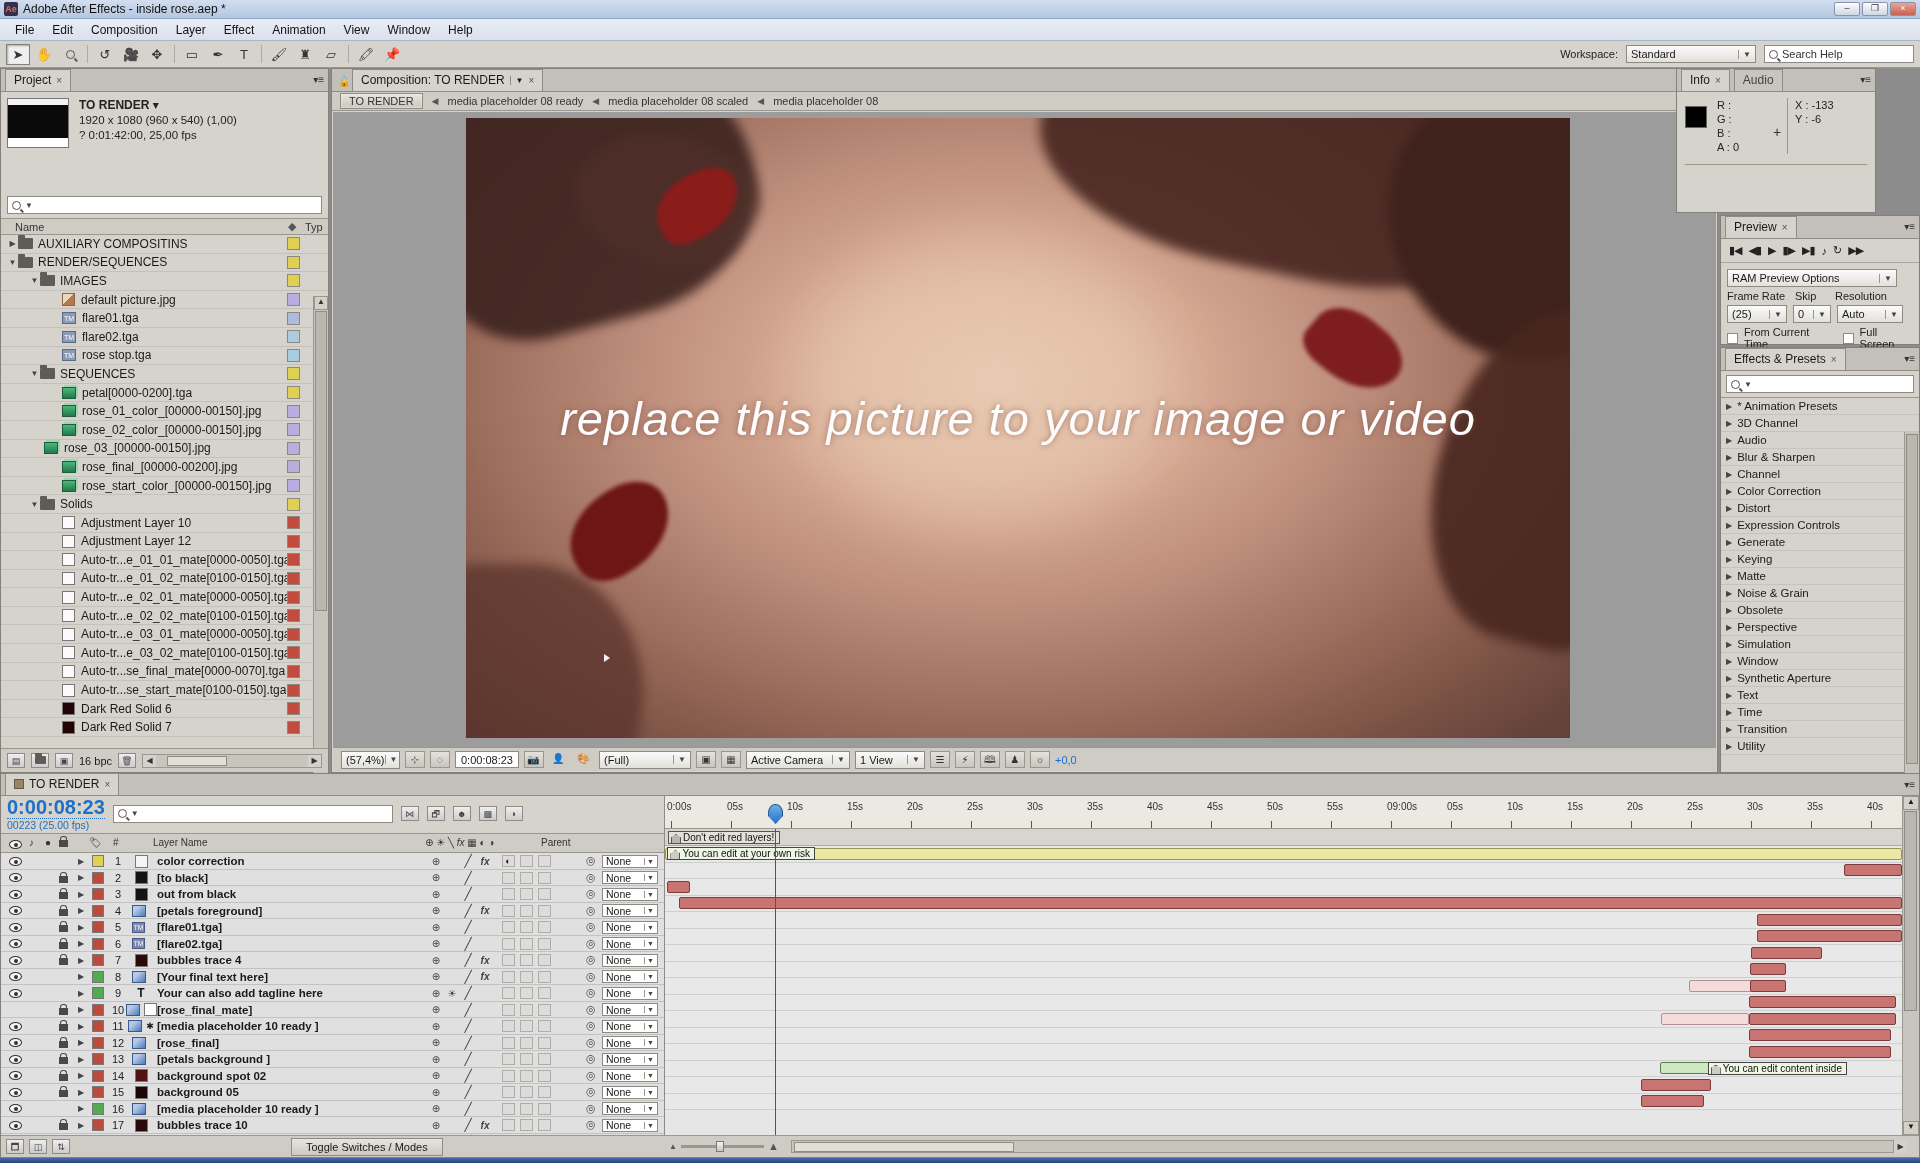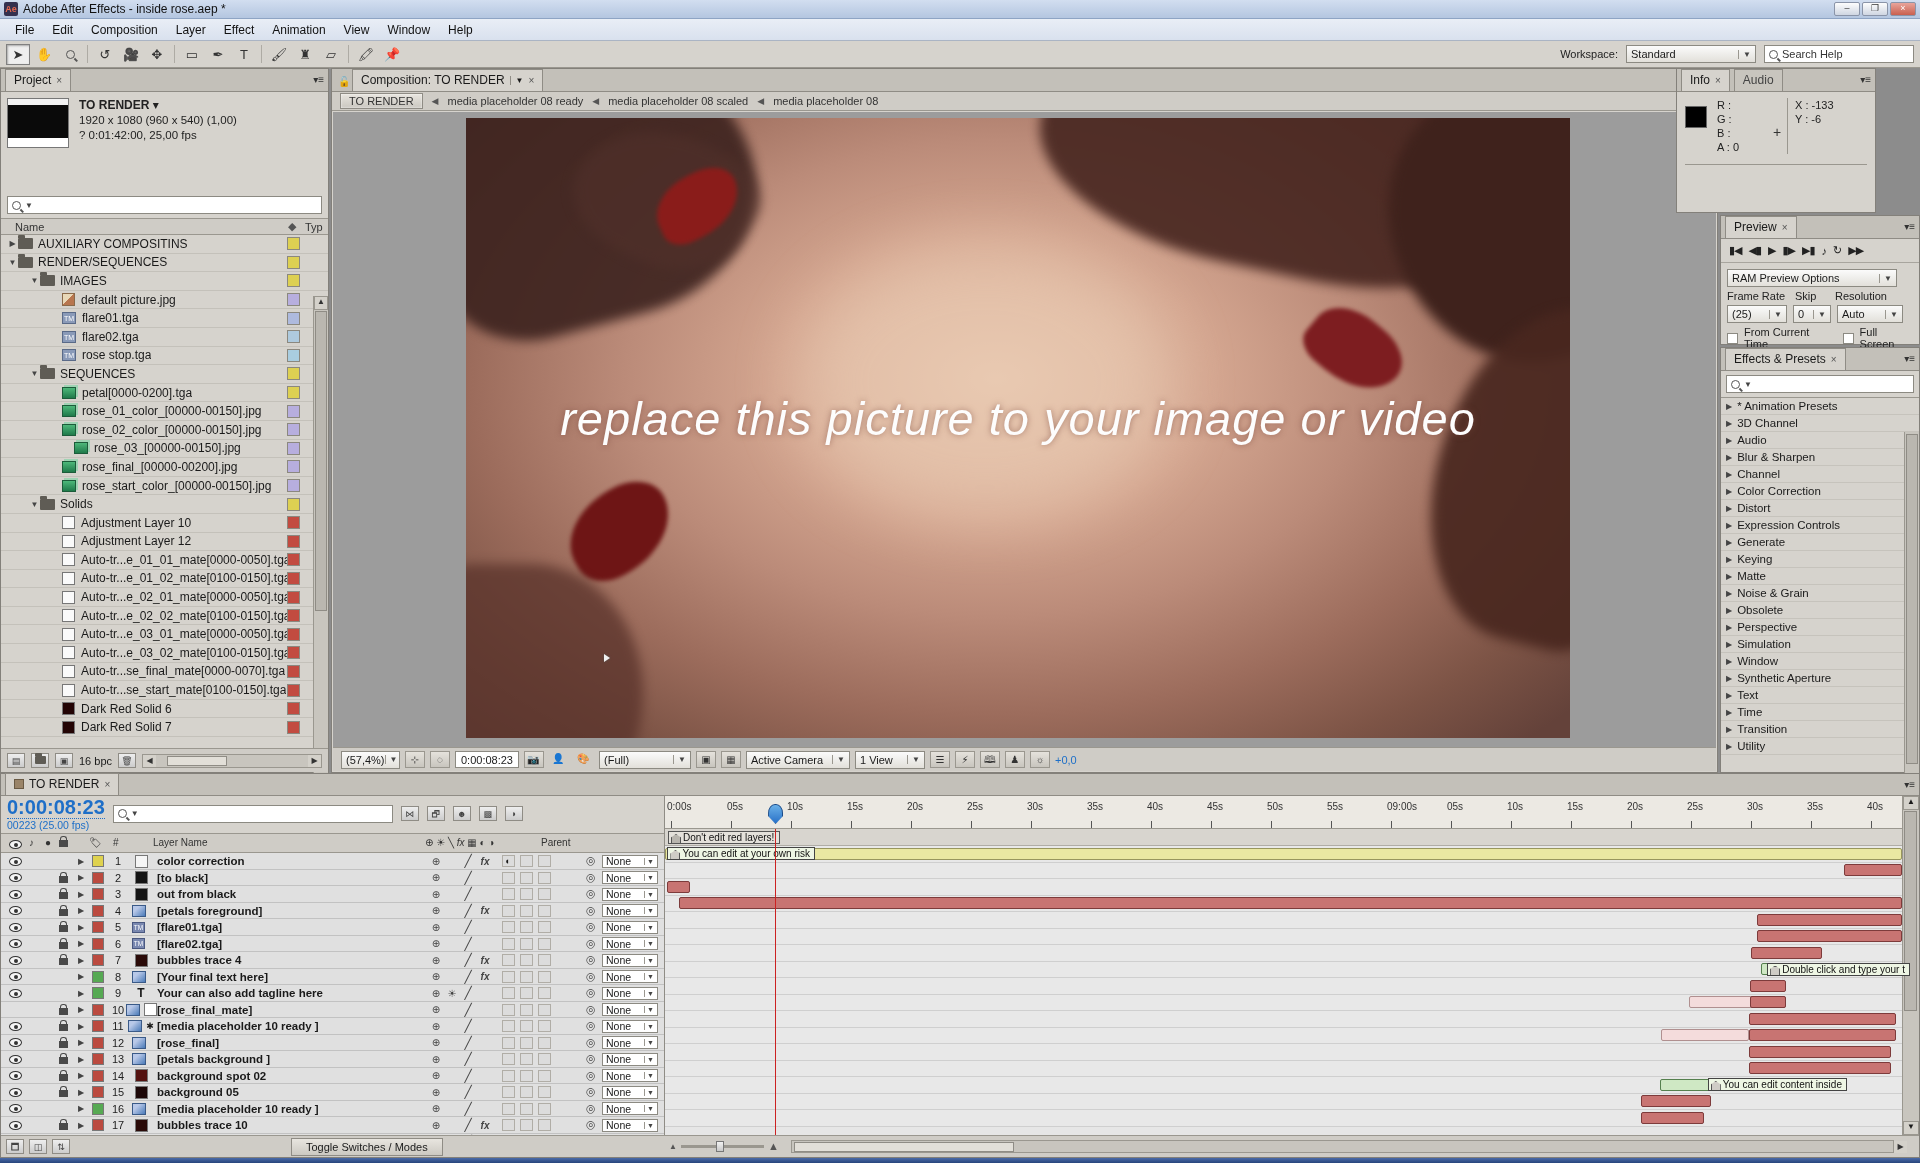--- a/index.html
+++ b/index.html
@@ -305,21 +305,21 @@
           <span class="icon-seq"></span>
           <span class="nm">rose_01_color_[00000-00150].jpg</span>
           <span class="chip" style="background: rgb(183, 174, 222);"></span>
         </div>
         <div class="proj-row" style="padding-left: 50px;">
           <span class="tw"></span>
           <span class="icon-seq"></span>
           <span class="nm">rose_02_color_[00000-00150].jpg</span>
           <span class="chip" style="background: rgb(183, 174, 222);"></span>
         </div>
-        <div class="proj-row" style="padding-left: 62px;">
+        <div class="proj-row" style="padding-left: 32px;">
           <span class="tw"></span>
           <span class="icon-seq"></span>
           <span class="nm">rose_03_[00000-00150].jpg</span>
           <span class="chip" style="background: rgb(183, 174, 222);"></span>
         </div>
         <div class="proj-row" style="padding-left: 50px;">
           <span class="tw"></span>
           <span class="icon-seq"></span>
           <span class="nm">rose_final_[00000-00200].jpg</span>
           <span class="chip" style="background: rgb(183, 174, 222);"></span>
@@ -1376,24 +1376,20 @@
           <div class="trow">
             <div class="bar red" style="left: 88.3%; width: 11.7%;"></div>
           </div>
           <div class="trow">
             <div class="bar red" style="left: 88.3%; width: 11.7%;"></div>
           </div>
           <div class="trow">
             <div class="bar red" style="left: 87.8%; width: 5.7%;"></div>
           </div>
           <div class="trow">
-            <div class="bar green" style="left: 88.6%; width: 11.4%;"></div>
-            <div class="tmarker" style="left: 89.1%; z-index: 3;">Double click and type your t</div>
-          </div>
-          <div class="trow">
             <div class="bar red" style="left: 87.7%; width: 2.9%;"></div>
           </div>
           <div class="trow">
             <div class="bar pink" style="left: 82.8%; width: 7.8%;"></div>
             <div class="bar red" style="left: 87.7%; width: 2.9%;"></div>
           </div>
           <div class="trow">
             <div class="bar red" style="left: 87.6%; width: 11.9%;"></div>
           </div>
           <div class="trow">

